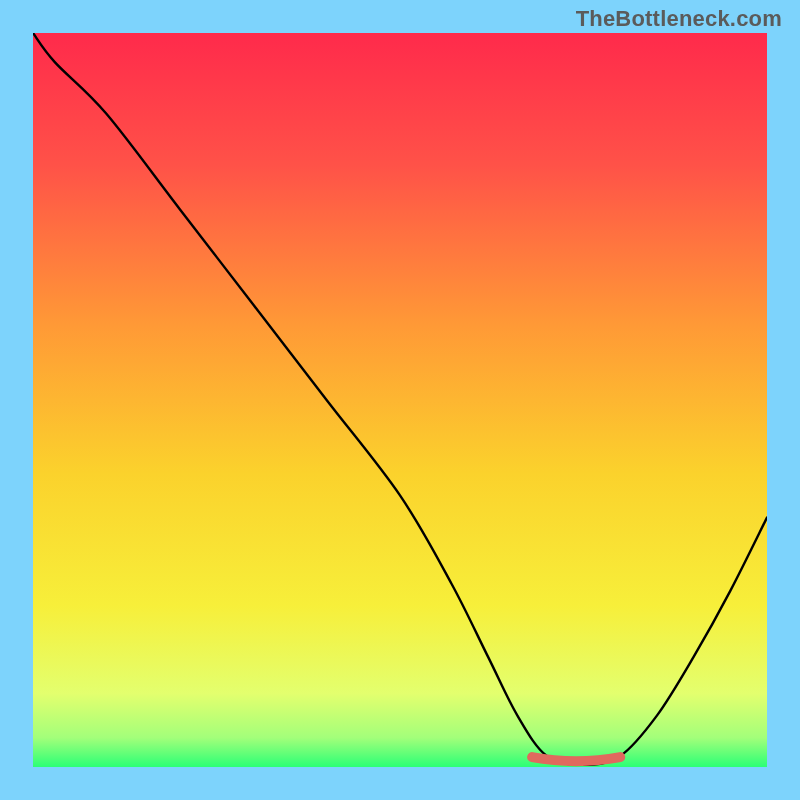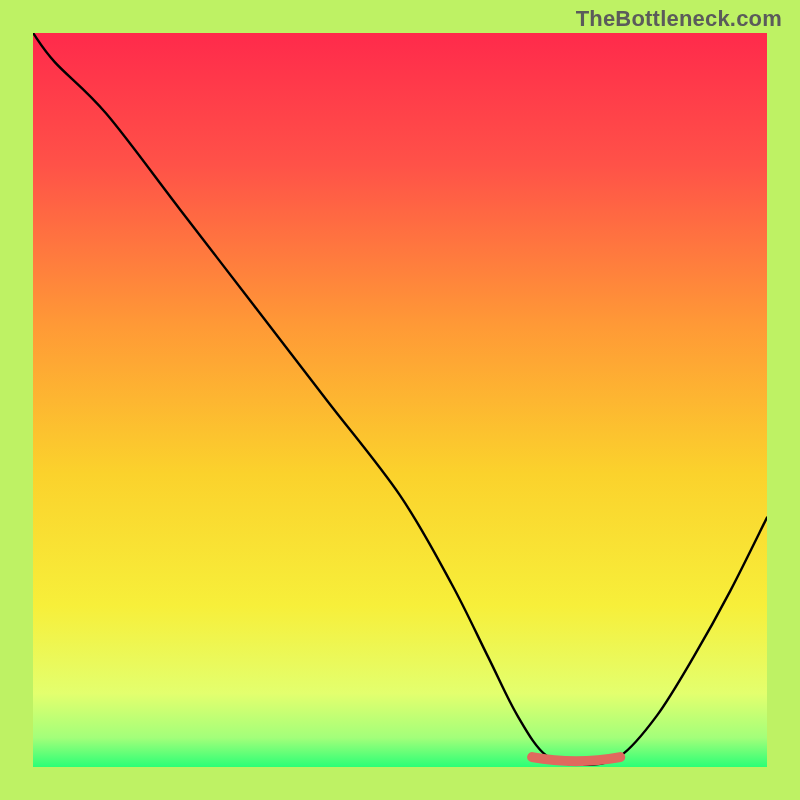--- a/index.html
+++ b/index.html
@@ -8,21 +8,21 @@
     background: #000;
     width: 800px;
     height: 800px;
     overflow: hidden;
     font-family: Arial, Helvetica, sans-serif;
   }
   .frame {
     position: relative;
     width: 800px;
     height: 800px;
-    background: #bef264;
+    background: #7dd3fc;
   }
   .watermark {
     position: absolute;
     top: 6px;
     right: 18px;
     font-size: 22px;
     font-weight: 600;
     color: #5b5b5b;
     letter-spacing: 0.2px;
     z-index: 10;

